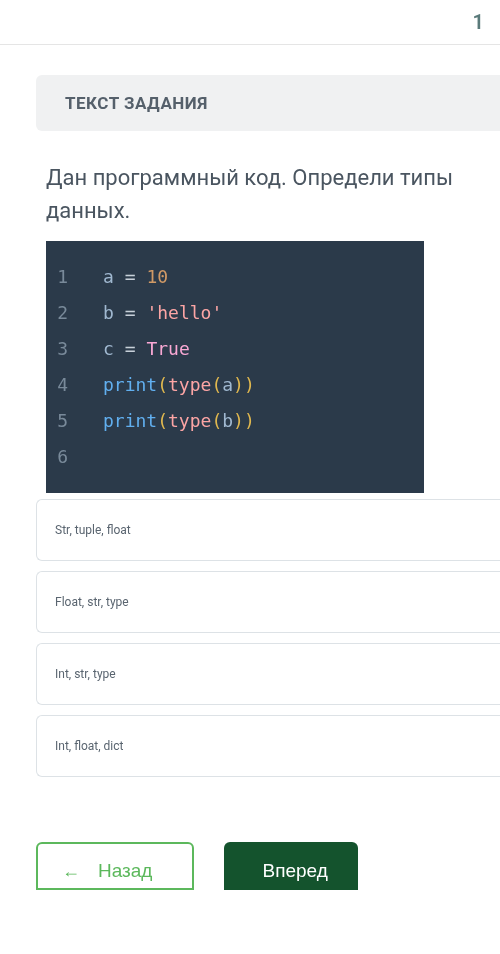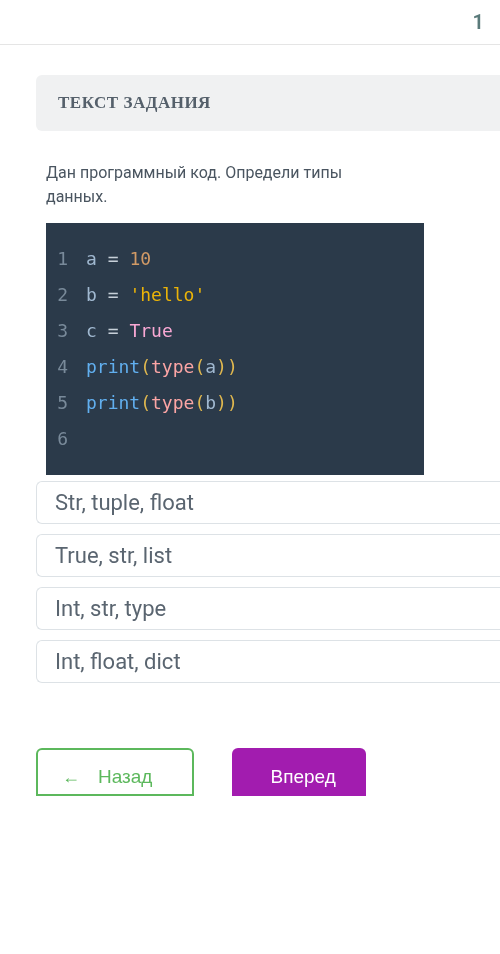--- a/index.html
+++ b/index.html
@@ -32,34 +32,33 @@
       color: #5a7a7a;
       font-size: 20px;
       font-weight: 600;
     }
     .content {
       padding-top: 30px;
       padding-left: 36px;
     }
     .section-header {
       background: #f0f1f2;
-      padding: 18px 22px;
+      padding: 18px 29px;
       border-radius: 6px 0 0 6px;
       margin-bottom: 30px;
-      font-family: Liberation Serif, serif;
     }
     .section-header-text {
       color: #55606b;
       font-size: 17px;
       font-weight: 700;
       letter-spacing: 0.5px;
     }
     .question-text {
       color: #4a5560;
-      font-size: 16px;
+      font-size: 22px;
       line-height: 1.5;
       margin-bottom: 14px;
       padding-left: 10px;
     }
     .code-block {
       background: #2b3a4a;
       padding: 18px 0 18px 0;
       margin-left: 10px;
       width: 378px;
       font-family: "Consolas", "Monaco", monospace;
@@ -72,41 +71,42 @@
     }
     .line-num {
       color: #798a9a;
       width: 40px;
       text-align: right;
       padding-right: 18px;
       user-select: none;
     }
     .code-text {
       white-space: pre;
+      margin-left: 17px;
     }
     .tok-var { color: #a0b8d0; }
     .tok-op  { color: #c7d0d9; }
     .tok-num { color: #d19a66; }
-    .tok-str { color: #eab308; }
+    .tok-str { color: #fca5a5; }
     .tok-bool{ color: #f9a8d4; }
     .tok-kw  { color: #fca5a5; }
     .tok-fn  { color: #61afef; }
     .tok-pun { color: #e0b84f; }
     .options {
       margin-top: 6px;
       padding-left: 0;
     }
     .option {
       border: 1px solid #dde2e6;
       border-right: none;
       border-radius: 6px 0 0 6px;
-      padding: 8px 18px;
+      padding: 23px 18px;
       margin-bottom: 10px;
       color: #5a6570;
-      font-size: 22px;
+      font-size: 12px;
       cursor: pointer;
       background: #fff;
     }
     .footer-buttons {
       display: flex;
       gap: 30px;
       margin-top: 65px;
       padding-left: 36px;
     }
     .btn {
@@ -124,25 +124,24 @@
       border: 2px solid #5cb85c;
       color: #5cb85c;
       padding-left: 24px;
       padding-right: 40px;
     }
     .btn-back .arrow {
       font-size: 18px;
       font-weight: bold;
     }
     .btn-forward {
-      background: #a21caf;
+      background: #14532d;
       color: #fff;
       padding-left: 38px;
       padding-right: 30px;
-      margin-left: 8px;
     }
   </style>
 </head>
 <body>
 
 <div class="top-bar">
   <div class="top-left"></div>
   <div class="top-right">1</div>
 </div>
 
@@ -178,21 +177,21 @@
         <span class="line-num">5</span>
         <span class="code-text"><span class="tok-fn">print</span><span class="tok-pun">(</span><span class="tok-kw">type</span><span class="tok-pun">(</span><span class="tok-var">b</span><span class="tok-pun">)</span><span class="tok-pun">)</span></span>
       </div>
       <div class="code-line">
         <span class="line-num">6</span>
       </div>
     </div>
 
   <div class="options" id="options">
       <div class="option">Str, tuple, float</div>
-      <div class="option">True, str, list</div>
+      <div class="option">Float, str, type</div>
       <div class="option">Int, str, type</div>
       <div class="option">Int, float, dict</div>
     </div>
 
 </div>
 
 <div class="footer-buttons">
   <button class="btn btn-back">
     <span class="arrow">←</span>
     <span>Назад</span>

